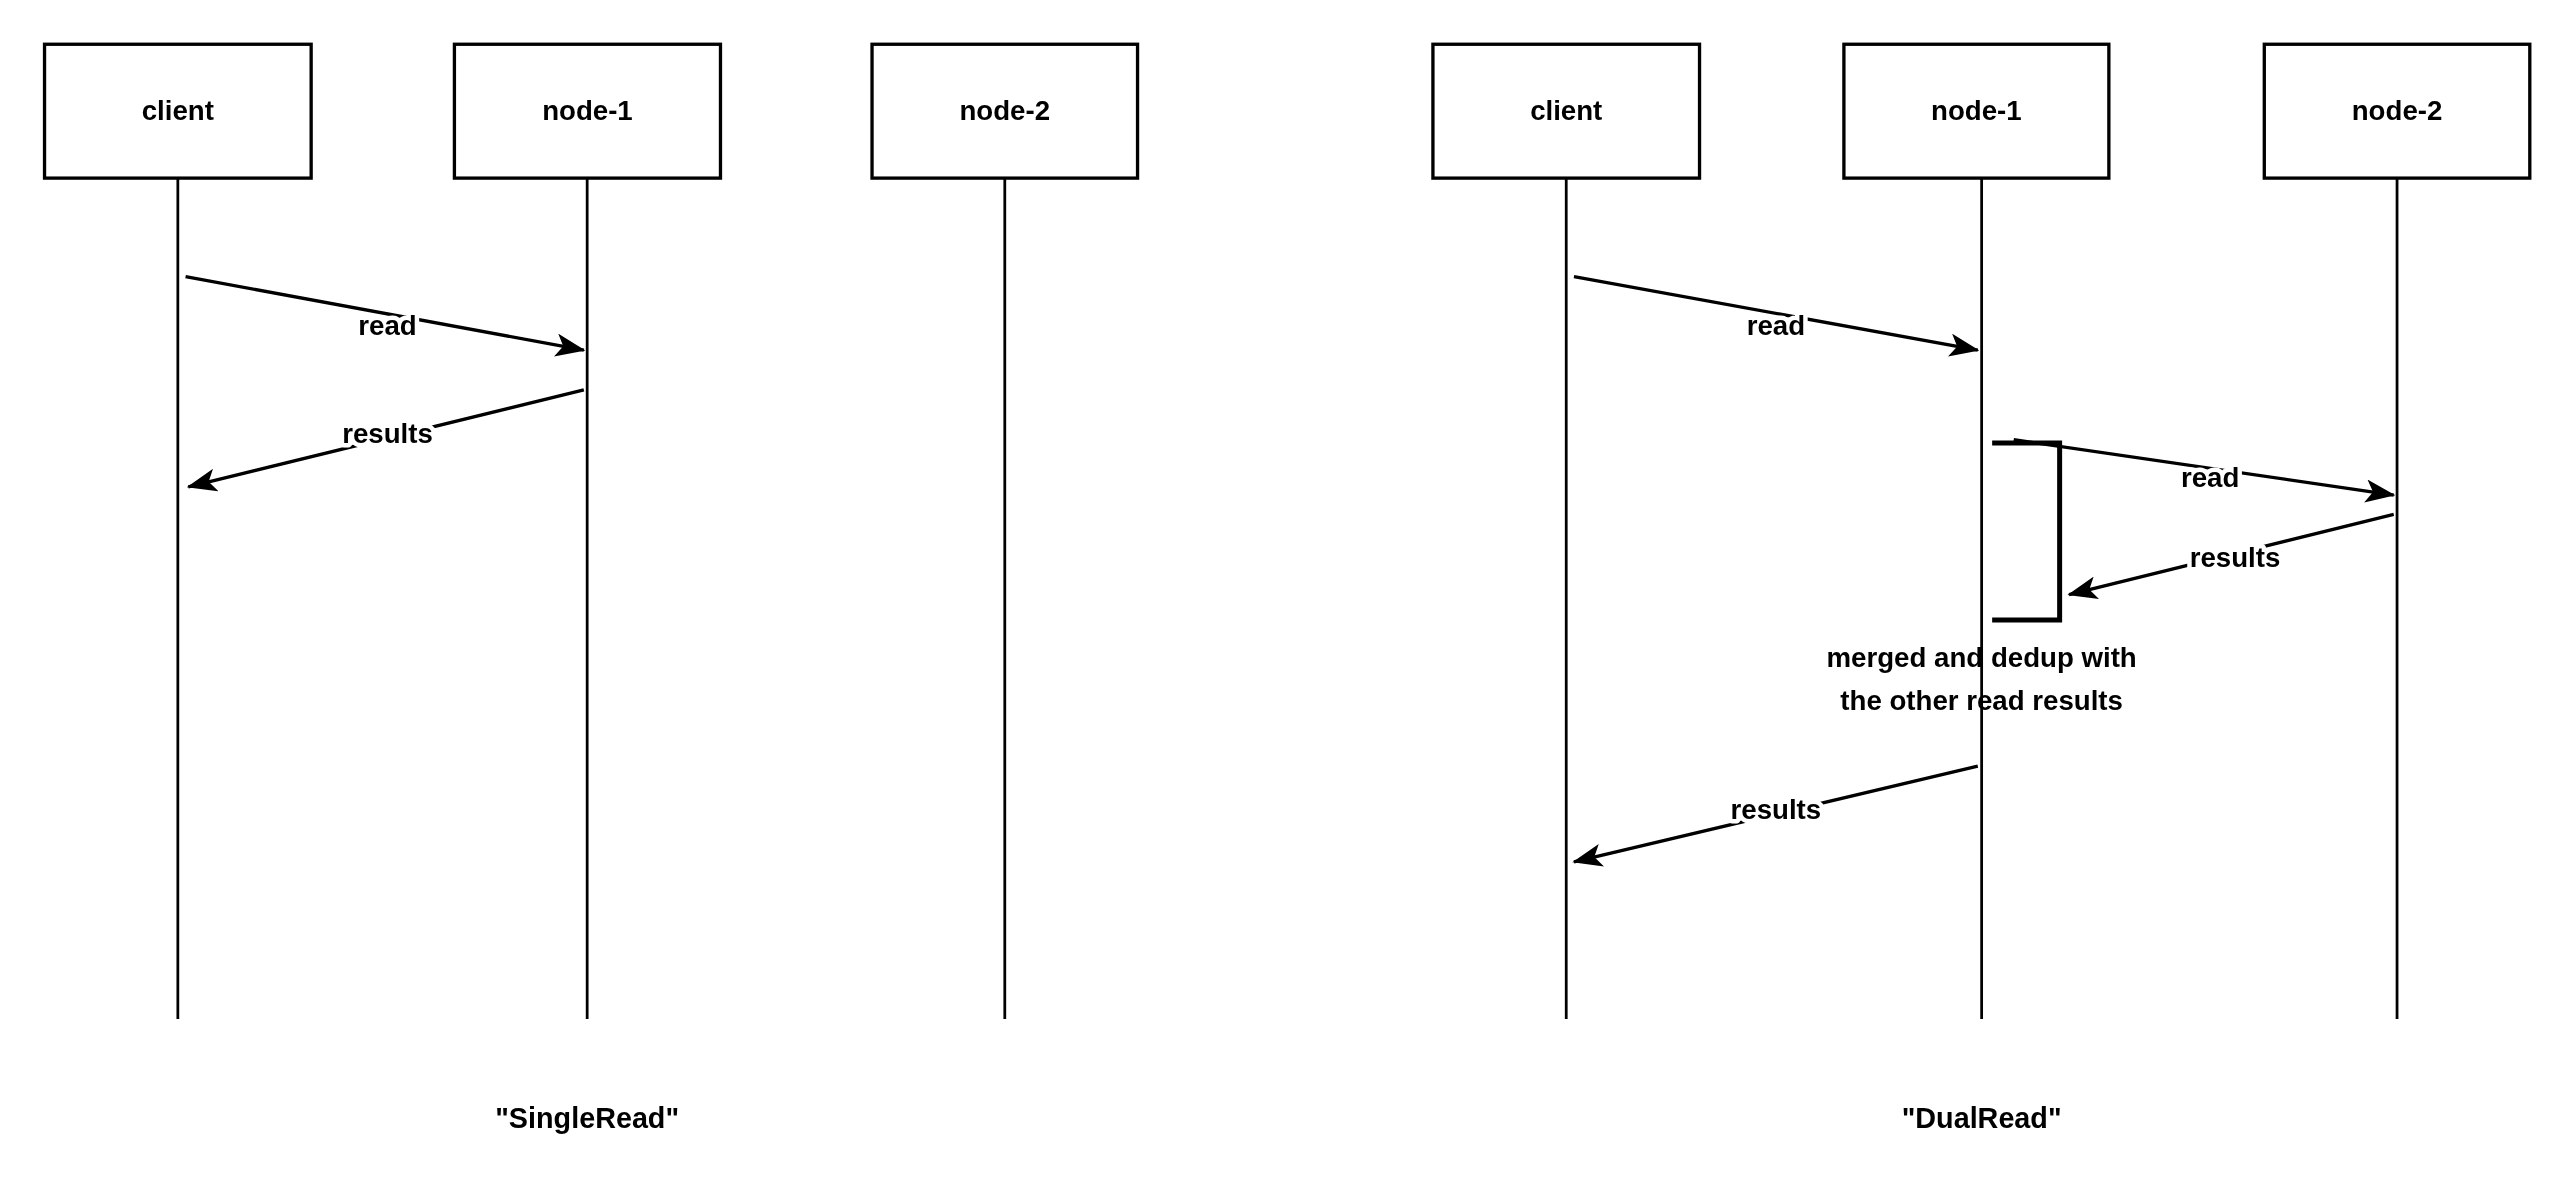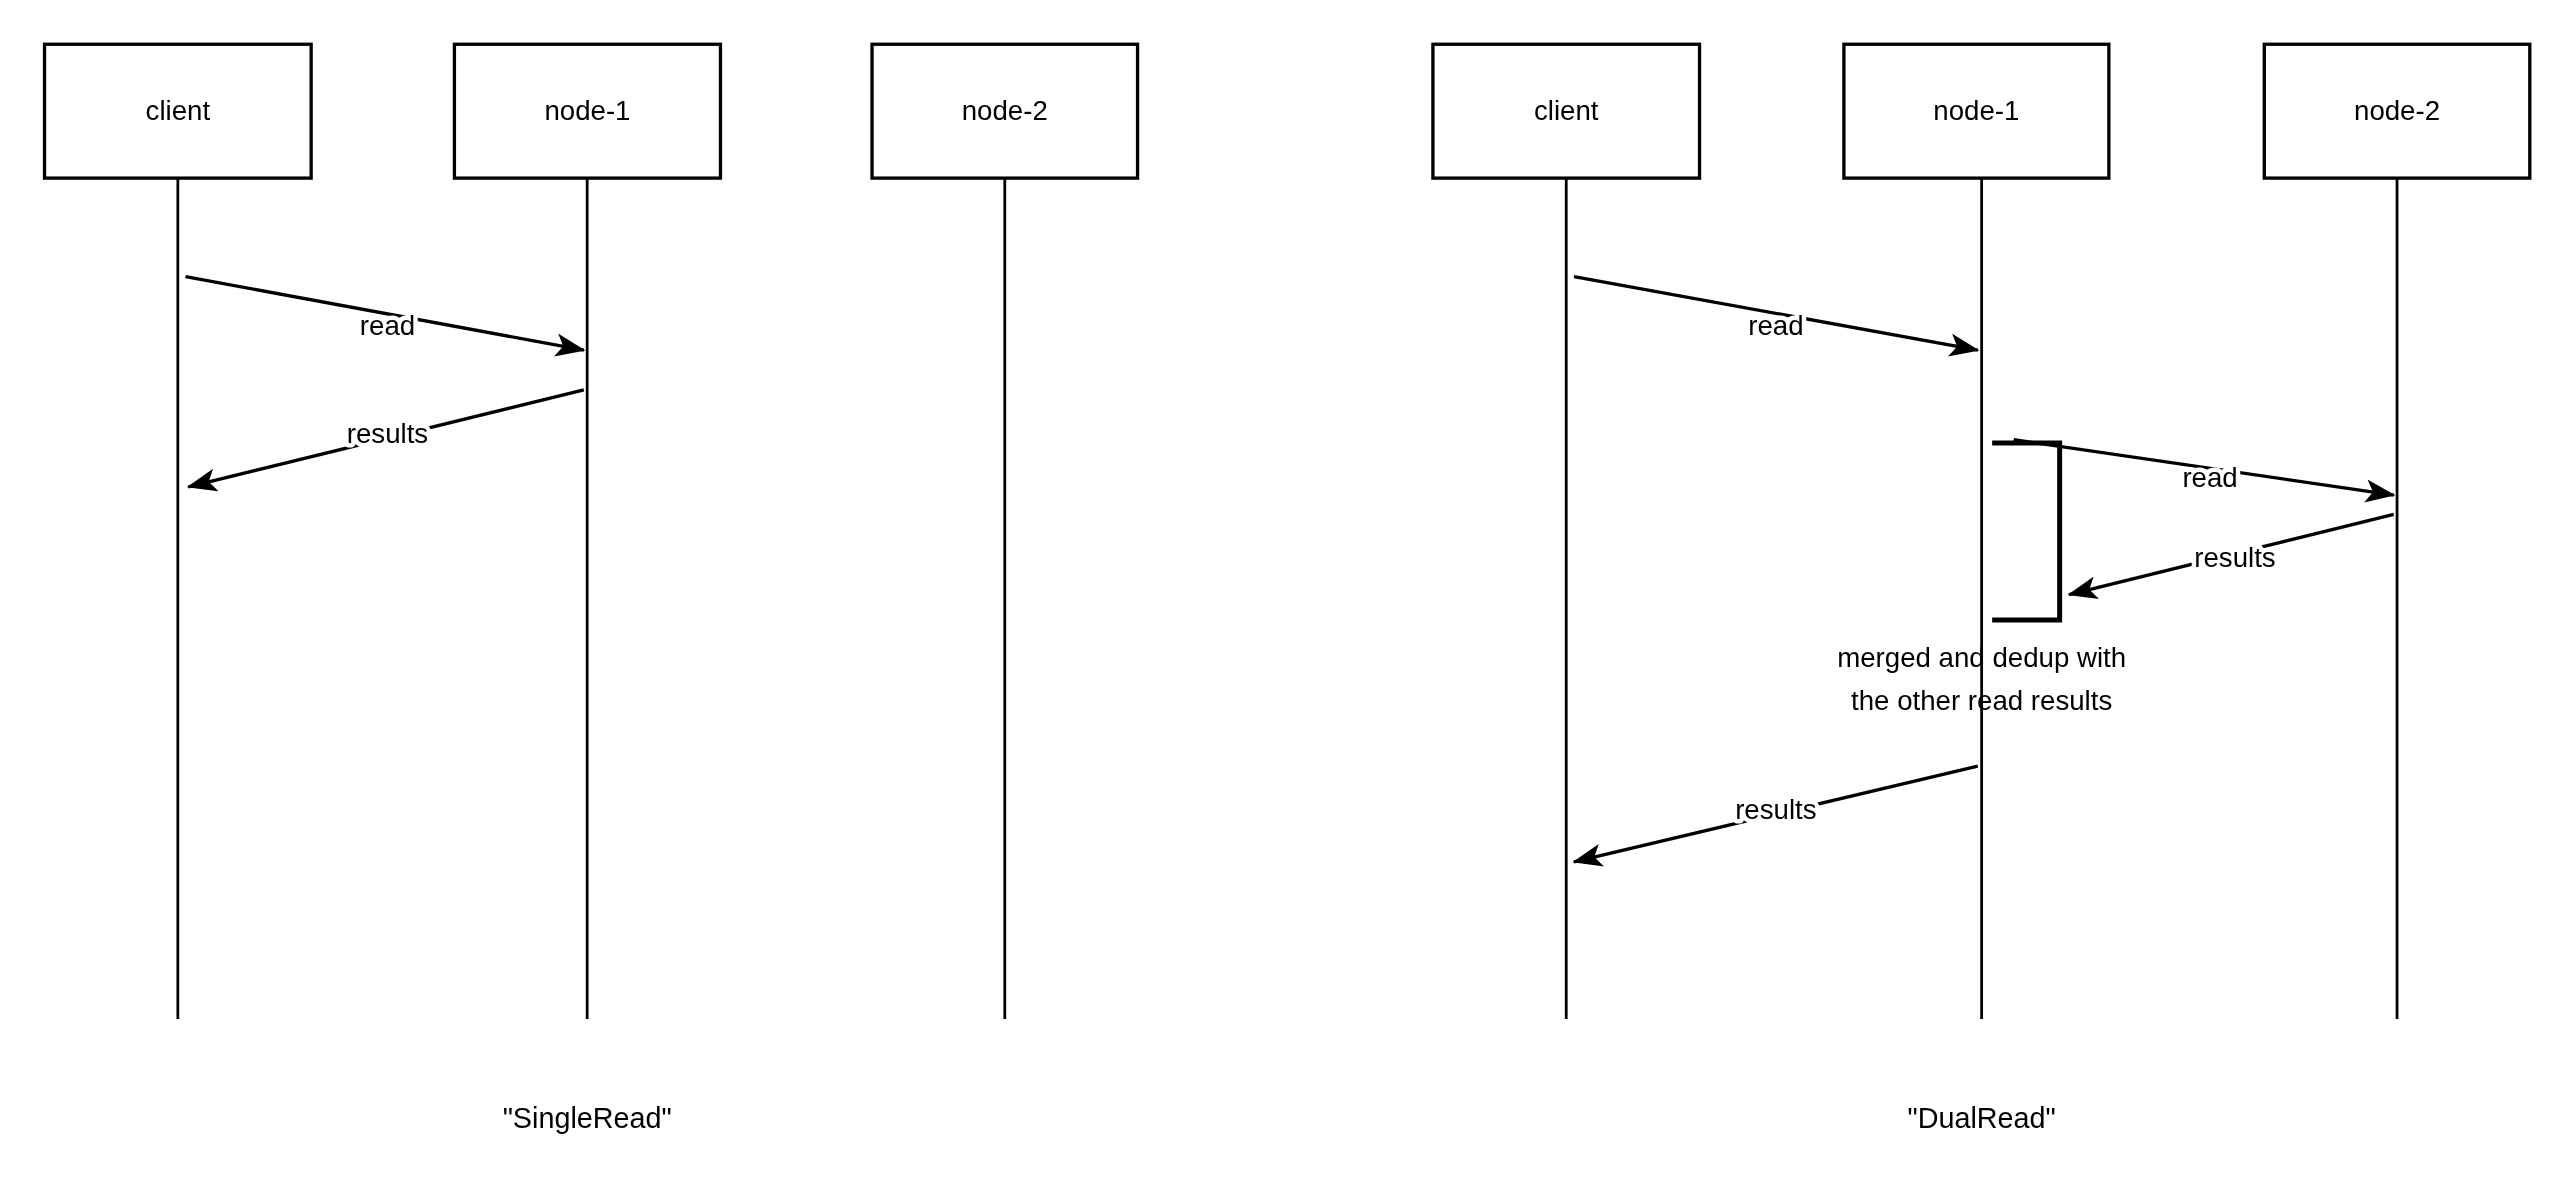--- a/index.html
+++ b/index.html
@@ -1,17 +1,17 @@
 <!DOCTYPE html>
 <html style="font-size:8.9px"><head>
 <meta charset="utf-8">
 <style>
   html,body{margin:0;padding:0;background:#ffffff;}
   body{width:2576px;height:1197px;font-family:"Liberation Sans",sans-serif;color:#000;}
-  #canvas{position:relative;width:2576px;height:1197px;overflow:hidden;background:#fff;}
+  #canvas{position:relative;width:2576px;height:1197px;overflow:hidden;background:#fff;font-weight:bold;}
   svg.diagram{position:absolute;left:0;top:0;width:2576px;height:1197px;}
   .lbl{font-family:"Liberation Sans",sans-serif;fill:#000;}
   .boxlabel{font-size:50px;text-anchor:middle;dominant-baseline:middle;}
   .msglabel{font-size:50px;text-anchor:middle;}
   .notelabel{font-size:50px;text-anchor:middle;}
   .caption{font-size:52px;text-anchor:middle;}
   .box{stroke:#000;stroke-width:6;fill:#ffffff;}
   .lifeline{stroke:#000;stroke-width:5;fill:none;}
   .arrowline{stroke:#000;stroke-width:6;fill:none;}
   .activation{stroke:#000;stroke-width:9;fill:none;}

